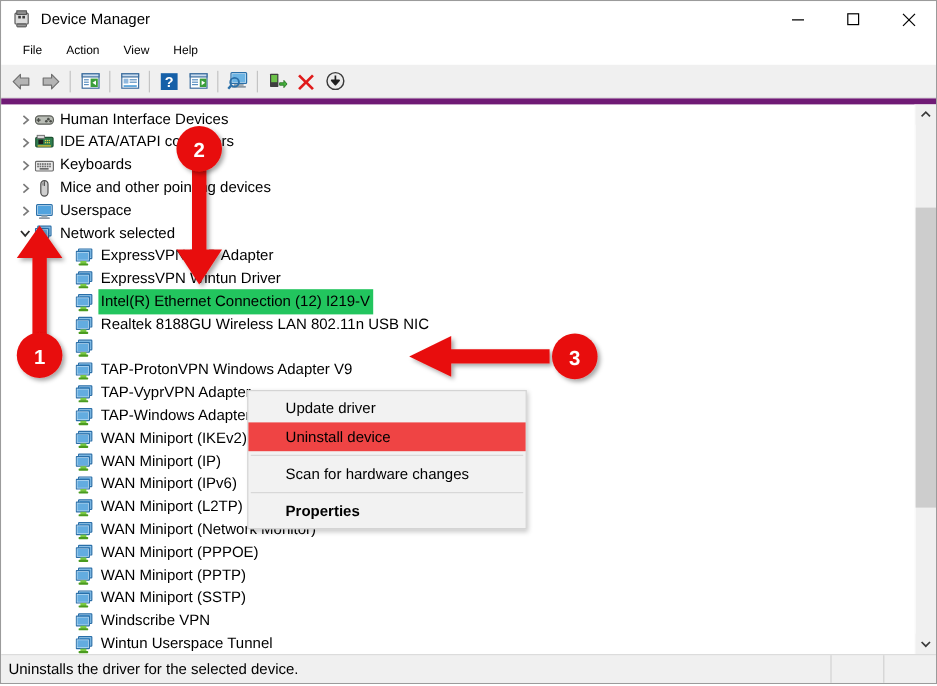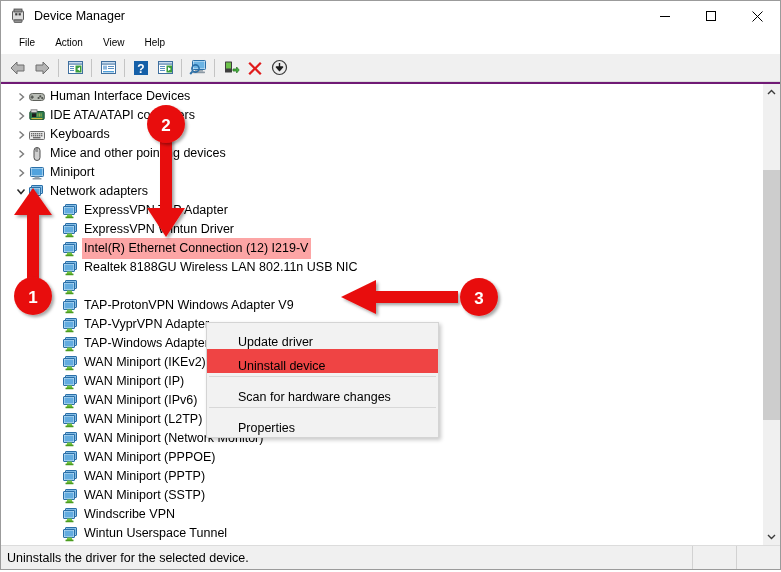--- a/index.html
+++ b/index.html
@@ -96,21 +96,21 @@
   }
   .tb-btn svg { display: block; }
 
   
   #content {
     flex: 1 1 auto;
     position: relative;
     display: flex;
     overflow: hidden;
     background: #ffffff;
-    border-top: 2px solid #701a75;
+    border-top: 5px solid #701a75;
   }
   #tree {
     flex: 1 1 auto;
     position: relative;
     overflow: hidden;
     padding-top: 3px;
   }
   .node {
     height: 19px;
     display: flex;
@@ -128,21 +128,21 @@
     margin-right: 5px;
     flex: none;
     display:block;
   }
   .node .label {
     font-size: 12.5px;
     color: #000;
     line-height: 19px;
   }
   .node.selected .label {
-    background: #fca5a5;
+    background: #22c55e;
     padding: 1px 3px 1px 2px;
     margin-left: -2px;
   }
   .lvl1 { padding-left: 12px; }
   .lvl2 { padding-left: 46px; }
 
   
   #vscroll {
     width: 17px;
     flex: none;
@@ -195,30 +195,30 @@
     background: #f2f2f2;
     border: 1px solid #d4d4d4;
     box-shadow: 2px 2px 4px rgba(0,0,0,0.22);
     z-index: 40;
     padding: 2px 0 2px 0;
     box-sizing: border-box;
   }
   .ctx-item {
     height: 24px;
     display: flex;
-    align-items: flex-end;
+    align-items: center;
     padding-left: 31px;
     font-size: 12.5px;
     color: #000;
     white-space: nowrap;
   }
   .ctx-item.highlight {
     background: #ef4444;
   }
-  .ctx-item.bold { font-weight: normal; }
+  .ctx-item.bold { font-weight: bold; }
   .ctx-sep {
     height: 1px;
     background: #d8d8d8;
     margin: 3px 2px 3px 2px;
   }
 
   
   #annotations {
     position: absolute;
     left: 0; top: 0;
@@ -497,32 +497,32 @@
         </div>
         <div class="node lvl1">
           <span class="twisty">
             <svg width="9" height="10" viewBox="0 0 9 10">
               <path d="M2.5 1.5 L6.5 5 L2.5 8.5" fill="none" stroke="#7b7b7b" stroke-width="1.4"></path>
             </svg>
           </span>
           <svg class="nicon" viewBox="0 0 16 16">
             <use href="#g-monitor"></use>
           </svg>
-          <span class="label">Miniport</span>
+          <span class="label">Userspace</span>
         </div>
         <div class="node lvl1">
           <span class="twisty">
             <svg width="10" height="9" viewBox="0 0 10 9">
               <path d="M1.5 2.5 L5 6.5 L8.5 2.5" fill="none" stroke="#2b2b2b" stroke-width="1.5"></path>
             </svg>
           </span>
           <svg class="nicon" viewBox="0 0 16 16">
             <use href="#g-netadapter"></use>
           </svg>
-          <span class="label">Network adapters</span>
+          <span class="label">Network selected</span>
         </div>
         <div class="node lvl2">
           <span class="twisty"></span>
           <svg class="nicon" viewBox="0 0 16 16">
             <use href="#g-netadapter"></use>
           </svg>
           <span class="label">ExpressVPN TAP Adapter</span>
         </div>
         <div class="node lvl2">
           <span class="twisty"></span>

